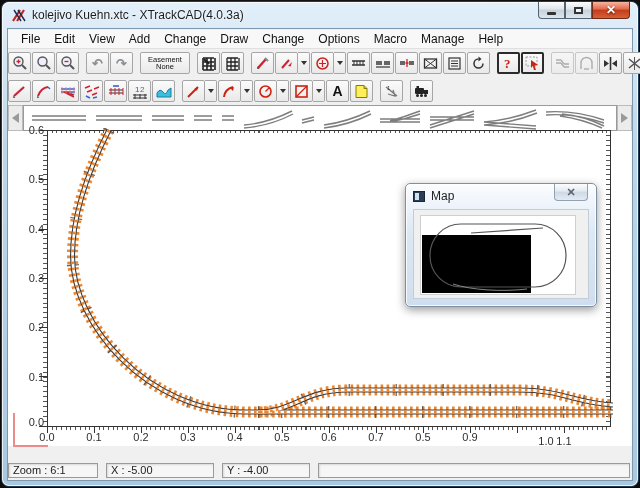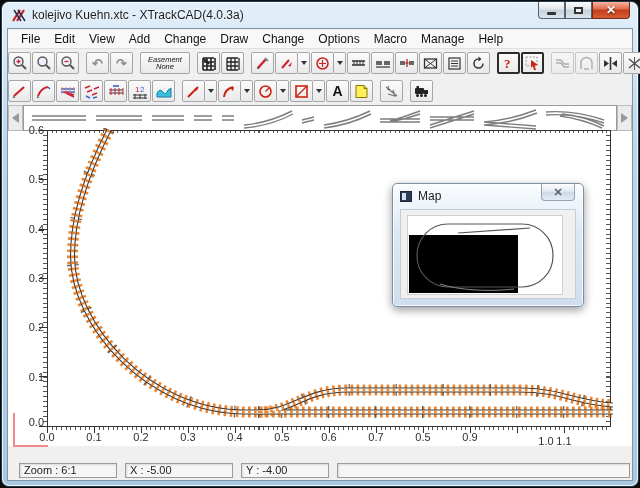--- a/index.html
+++ b/index.html
@@ -28,21 +28,21 @@
            display:flex;align-items:center;padding-left:6px;gap:0;}
   .menu-item{font-size:12px;color:#111;padding:1px 7px;}
   
   .toolbar{position:absolute;left:6px;right:6px;display:flex;align-items:center;gap:1px;}
   .tb1{top:47px;height:28px;}
   .tb2{top:76px;height:26px;}
   .tbtn{width:23px;height:22px;background:linear-gradient(#fbfbfb,#e9e9e9);border:1px solid #a6a6a6;border-radius:2px;
         box-sizing:border-box;display:flex;align-items:center;justify-content:center;position:relative;flex:none;}
   .tbtn.active{border:2px solid #2b2b2b;}
   .tbtn.disabled{opacity:.55;}
-  .tbtn.wide{width:50px;flex-direction:column;line-height:1;font-style:italic;}
+  .tbtn.wide{width:50px;flex-direction:column;line-height:1;}
   .easeline{font-size:7.5px;color:#111;}
   .caretbox{width:12px;height:22px;background:linear-gradient(#fbfbfb,#e9e9e9);border:1px solid #a6a6a6;border-left:none;
         border-radius:0 2px 2px 0;box-sizing:border-box;display:flex;align-items:center;justify-content:center;flex:none;margin-left:-1px;}
   .caret{width:0;height:0;border-left:3.5px solid transparent;border-right:3.5px solid transparent;border-top:4px solid #333;}
   .tgap{width:5px;flex:none;}
   .gicon{display:block;}
   .uglyph{font-size:13px;color:#8a8f94;font-weight:bold;line-height:1;}
   .textA{font-size:14px;font-weight:bold;color:#111;line-height:1;}
   
   .hotbar{position:absolute;left:6px;right:6px;top:103px;height:26px;display:flex;align-items:stretch;}
@@ -67,36 +67,36 @@
   .yl{position:absolute;left:24px;width:18px;text-align:right;font-size:11px;color:#2e2e2e;}
   .track-svg{position:absolute;left:45px;top:126px;width:566px;height:300px;}
   .ties{stroke:#EC8630;stroke-width:11;fill:none;stroke-dasharray:2.6 3.4;}
   .joints{stroke:#4a4a4a;stroke-width:12;fill:none;stroke-dasharray:1.3 45.7;opacity:.8;}
   .rails{stroke:#3b3b3b;stroke-width:5;fill:none;}
   .innerw{stroke:#fff;stroke-width:2.8;fill:none;}
   .tiemid{stroke:#EC8630;stroke-width:2.8;fill:none;stroke-dasharray:2.6 3.4;}
   .origin-v{position:absolute;left:11px;top:411px;width:2px;height:34px;background:#ef8a8a;}
   .origin-h{position:absolute;left:11px;top:443px;width:35px;height:2px;background:#ef8a8a;}
   
-  .mapwin{position:absolute;left:390px;top:181px;width:192px;height:124px;border-radius:5px;
+  .mapwin{position:absolute;left:403px;top:181px;width:192px;height:124px;border-radius:5px;
           background:linear-gradient(#fbfdff,#dce8f4 40%,#cfdeee);border:1px solid #7d8fa3;
           box-shadow:0 3px 10px rgba(0,0,0,.4), inset 0 0 0 1px rgba(255,255,255,.8);box-sizing:border-box;padding-left:12px;}
   .map-titlebar{position:absolute;left:0;top:0;right:0;height:24px;display:flex;align-items:center;}
   .map-title{font-size:12px;color:#222;margin-left:6px;}
   .map-close{position:absolute;top:0;right:8px;width:34px;height:17px;border:1px solid #93a1b1;border-top:none;
              border-radius:0 0 4px 4px;background:linear-gradient(#fdfdfd,#e3eaf1 45%,#cfd9e4 50%,#e2ebf4);
              display:flex;align-items:center;justify-content:center;box-sizing:border-box;}
   .map-close span{font-size:11px;font-weight:bold;color:#5a6470;line-height:1;}
   .map-body{position:absolute;left:7px;right:7px;top:25px;bottom:7px;background:#f0f0f0;border:1px solid #c2cdd8;box-sizing:border-box;}
   .map-canvas{position:absolute;left:6px;top:5px;width:156px;height:80px;background:#fff;border:1px solid #cfcfcf;box-sizing:border-box;}
   
   .statusbar{position:absolute;left:6px;right:6px;bottom:6px;height:20px;background:#f0f0f0;display:flex;align-items:center;gap:8px;padding:0;}
   .sfield{height:15px;border:1px solid #9a9a9a;box-shadow:inset 1px 1px 2px rgba(0,0,0,.12);background:#f6f6f6;
           font-size:11px;color:#222;display:flex;align-items:center;padding:0 4px;box-sizing:border-box;}
-  .sf-zoom{width:98px;margin-left:11px;}
+  .sf-zoom{width:90px;margin-left:0;}
   .sf-x{width:108px;}
   .sf-y{width:88px;}
   .sf-msg{flex:1;margin-right:2px;}
 </style>
 </head>
 <body>
 
 <div class="app">
 
   <div class="titlebar">

